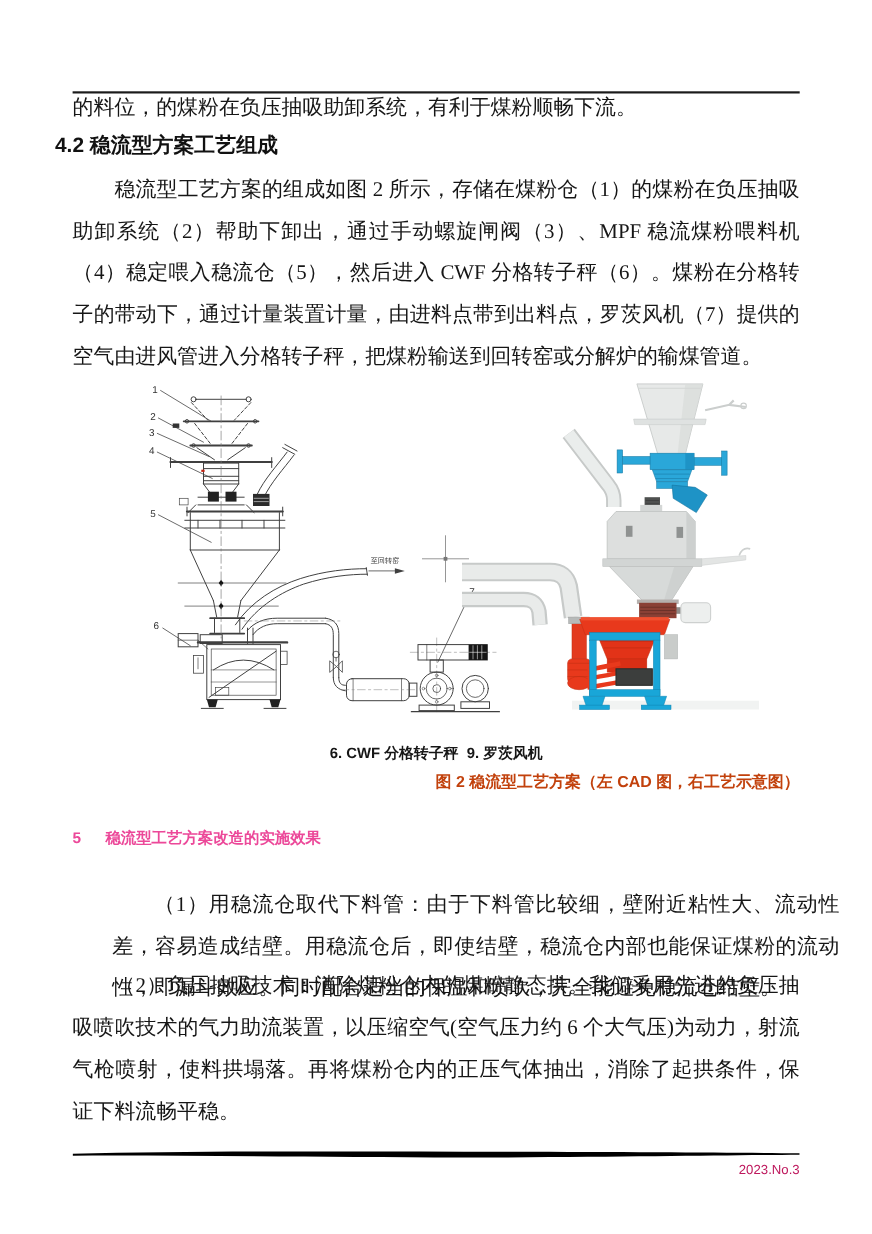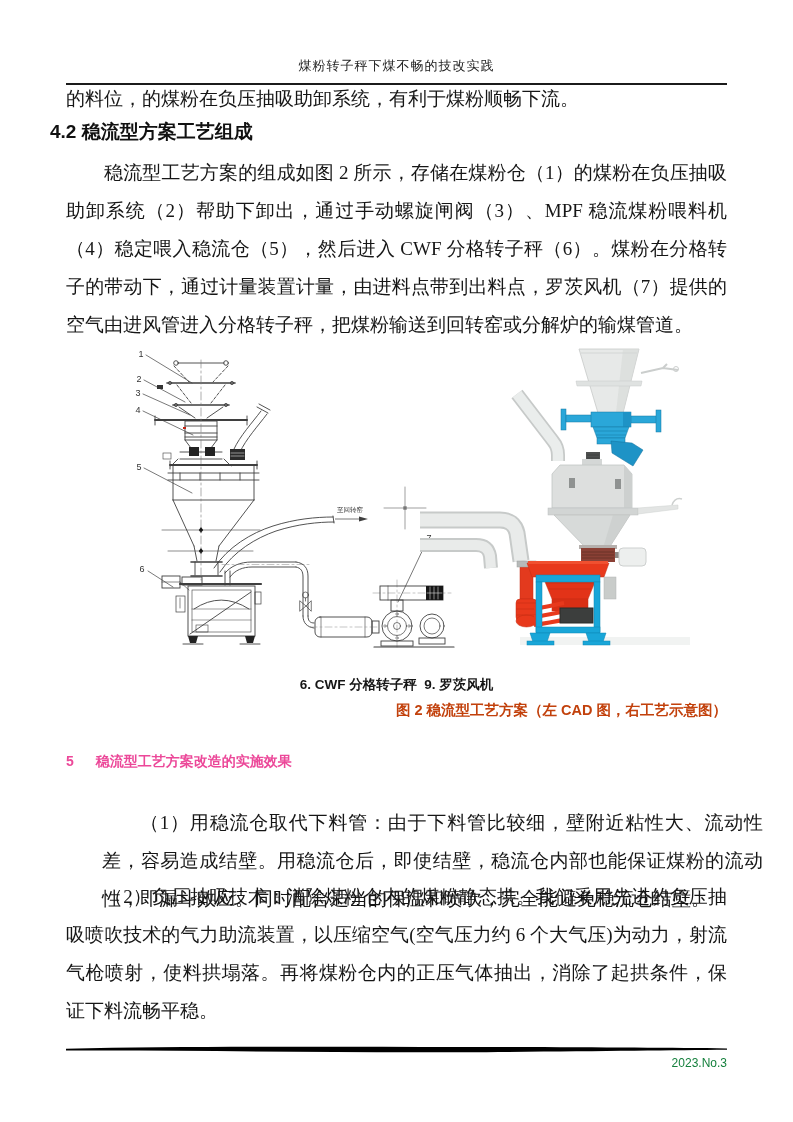--- a/index.html
+++ b/index.html
@@ -41,32 +41,31 @@
     font-weight:600;font-size:14.5px;color:#c2410c;
   }
   .footer-text{
     top:1056px;left:0;width:100%;text-align:center;
     font-family:"Liberation Sans","DejaVu Sans",sans-serif;
     font-size:12px;color:#222;
   }
   .issue{
     top:1056px;right:66px;
     font-family:"Liberation Sans","DejaVu Sans",sans-serif;
-    font-size:12px;color:#15803d;
+    font-size:12px;color:#be185d;
   }
   svg{display:block;}
   .cad-callout{font-family:"Liberation Sans","DejaVu Sans",sans-serif;font-size:9px;fill:#333;}
   .cad-small{font-family:"Liberation Sans","DejaVu Sans",sans-serif;font-size:6.5px;fill:#333;}
 </style>
 </head>
 <body>
 
 <div class="page">
 
-  <div class="abs header-title">煤粉转子秤下煤不畅的技改实践</div>
   <div class="abs header-rule"></div>
 
   <div class="abs bodytext" style="top:80px;">的料位，的煤粉在负压抽吸助卸系统，有利于煤粉顺畅下流。</div>
 
   <div class="abs h42">4.2 稳流型方案工艺组成</div>
 
   <div class="abs bodytext indent" style="top:154px;">稳流型工艺方案的组成如图 2 所示，存储在煤粉仓（1）的煤粉在负压抽吸助卸系统（2）帮助下卸出，通过手动螺旋闸阀（3）、MPF 稳流煤粉喂料机（4）稳定喂入稳流仓（5），然后进入 CWF 分格转子秤（6）。煤粉在分格转子的带动下，通过计量装置计量，由进料点带到出料点，罗茨风机（7）提供的空气由进风管进入分格转子秤，把煤粉输送到回转窑或分解炉的输煤管道。</div>
 
   <svg class="abs" style="top:340px;left:110px;" width="370" height="312" viewBox="0 0 370 312">
     <g stroke="#3f3f3f" stroke-width="0.9" fill="none" stroke-linecap="round">

